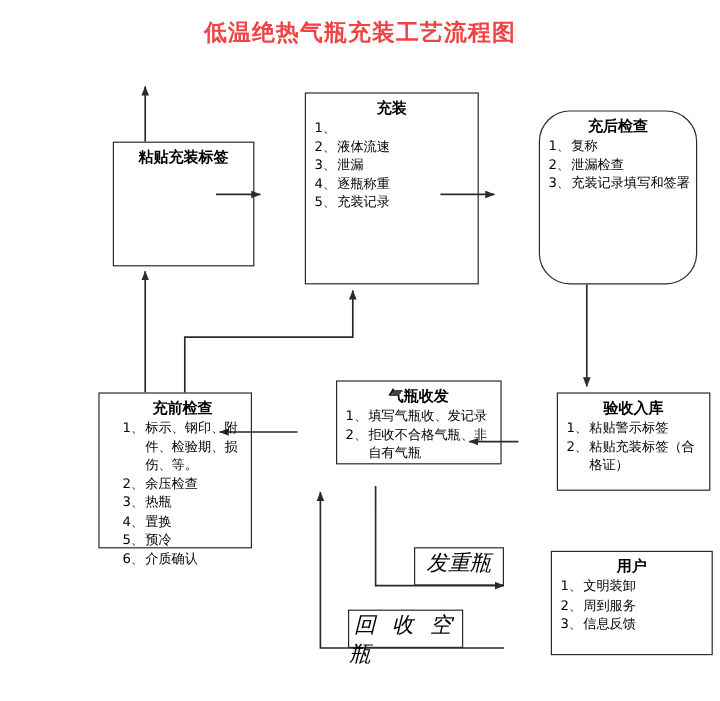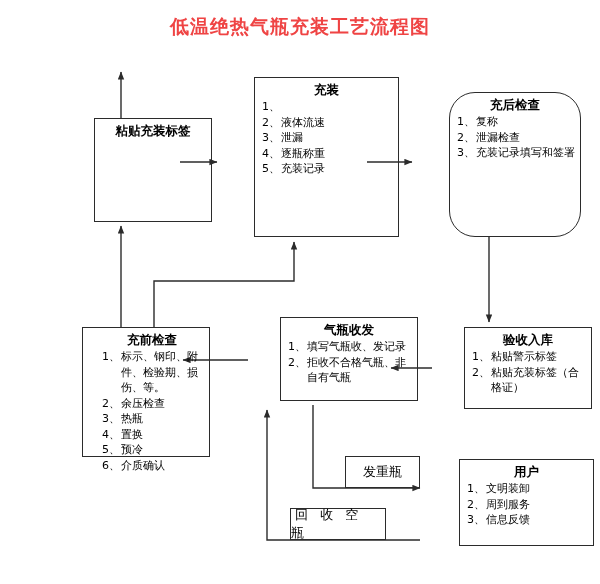--- a/index.html
+++ b/index.html
@@ -64,32 +64,32 @@
   }
   .node ol.items li .num {
     flex: 0 0 auto;
     width: 19px;
   }
   .node ol.items li .txt {
     flex: 1 1 auto;
   }
   .plain {
     display: flex;
-    align-items: center;
     justify-content: center;
-    font-size: 13px;
+    font-size: 18px;
+    font-style: italic;
   }
   .plain.spaced { letter-spacing: 4px; text-indent: 4px; }
 
   
   #n-station   { left: 62px;  top: 118px; width: 118px; height: 104px; }
   #n-filling   { left: 222px; top: 77px;  width: 145px; height: 160px; }
   #n-postcheck { left: 417px; top: 92px;  width: 132px; height: 145px; border-radius: 26px; }
   #n-precheck  { left: 50px;  top: 327px; width: 128px; height: 130px; padding-left: 12px; }
-  #n-dispatch  { left: 248px; top: 317px; width: 138px; height: 84px; }
+  #n-dispatch  { left: 248px; top: 317px; width: 138px; height: 70px; }
   #n-storage   { left: 432px; top: 327px; width: 128px; height: 82px; }
   #n-user      { left: 427px; top: 459px; width: 135px; height: 87px; }
   #n-sendfull  { left: 313px; top: 456px; width: 75px;  height: 32px; }
   #n-recycle   { left: 258px; top: 508px; width: 96px;  height: 32px; }
 </style>
 </head>
 <body>
 
 <div id="page">
 

